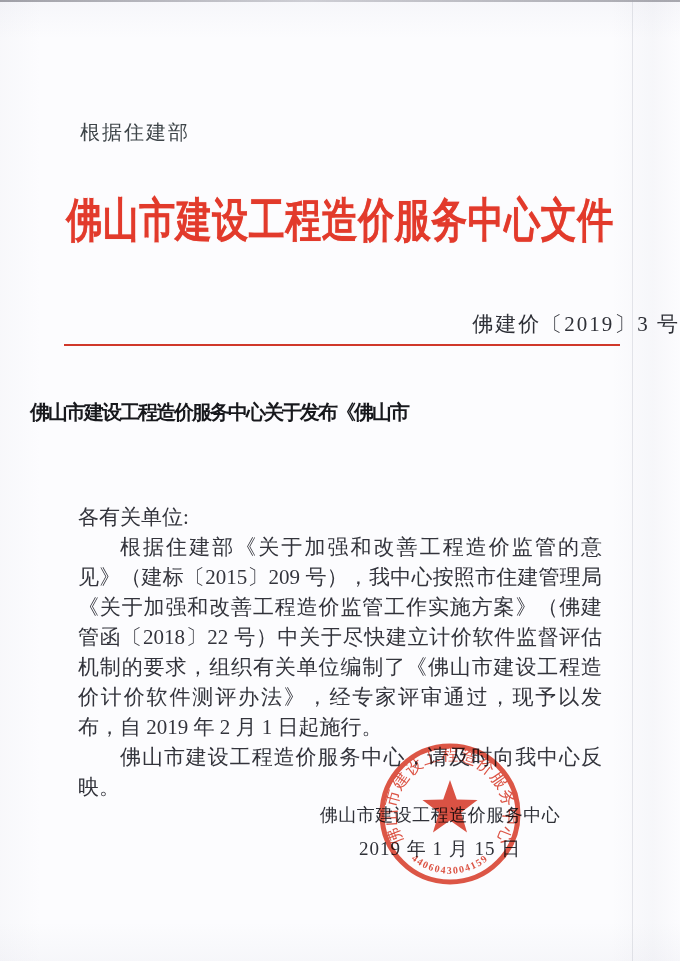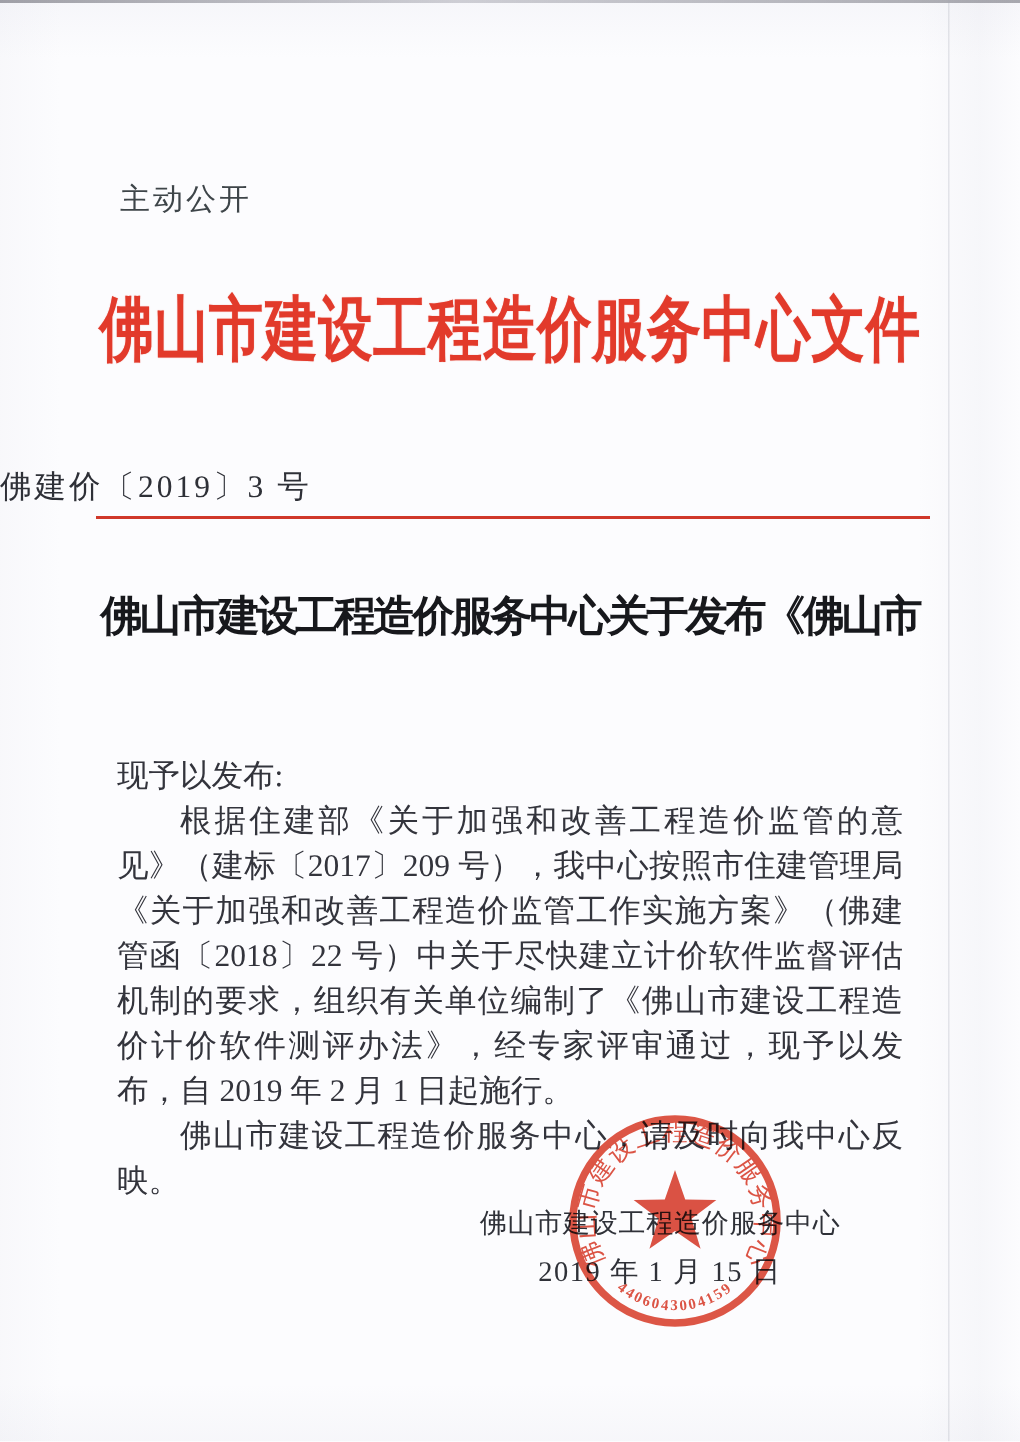--- a/index.html
+++ b/index.html
@@ -31,30 +31,30 @@
   .letterhead {
     position: absolute; left: 0; top: 194px; width: 680px; height: 52px;
     display: flex; align-items: center; justify-content: center;
     font-size: 36px; font-weight: bold; color: #e23a2b;
     letter-spacing: 0.5px; white-space: nowrap;
     transform: scaleY(1.3); transform-origin: center;
     text-shadow: 0 0 0.6px rgba(226,58,43,0.6);
   }
   .doc-number {
     position: absolute; left: 0; top: 310px; width: 680px;
-    text-align: left; font-size: 21px; color: #2e3037; letter-spacing: 2px;
+    text-align: right; font-size: 21px; color: #2e3037; letter-spacing: 2px;
   }
   .red-rule {
     position: absolute; left: 64px; top: 344px; width: 556px; height: 2px;
     background: #d0382a; border: none;
   }
   .doc-title {
     position: absolute; left: 30px; top: 386px; width: 620px;
-    text-align: center; font-weight: bold; color: #17181c;
-    font-size: 28px; line-height: 52px; white-space: nowrap;
+    font-weight: bold; color: #17181c;
+    font-size: 20px; line-height: 52px; white-space: nowrap;
   }
   .doc-title .t1 { display: block; letter-spacing: -2px; }
   .doc-title .t2 { display: block; letter-spacing: 0; }
   .body-block {
     position: absolute; left: 78px; top: 502px; width: 524px;
     font-size: 21px; line-height: 30px; color: #33343c;
     text-align: justify; text-justify: inter-ideograph;
   }
   .body-block .salutation { text-indent: 0; }
   .body-block p { text-indent: 2em; }
@@ -71,35 +71,35 @@
   .seal text { font-family: "Liberation Serif", "DejaVu Serif", serif; }
 </style>
 </head>
 <body>
 
 <div class="page">
 
   <div class="scan-top-edge"></div>
   <div class="scan-right-line"></div>
 
-  <div class="disclosure">主动公开</div>
+  <div class="disclosure">根据住建部</div>
 
   <div class="letterhead">佛山市建设工程造价服务中心文件</div>
 
   <div class="doc-number">佛建价〔2019〕3 号</div>
 
   <div class="red-rule"></div>
 
   <div class="doc-title">
     <span class="t1">佛山市建设工程造价服务中心关于发布《佛山市</span>
   </div>
 
   <div class="body-block">
-    <div class="salutation">现予以发布:</div>
-    <p>根据住建部《关于加强和改善工程造价监管的意见》（建标〔2017〕209 号），我中心按照市住建管理局《关于加强和改善工程造价监管工作实施方案》（佛建管函〔2018〕22 号）中关于尽快建立计价软件监督评估机制的要求，组织有关单位编制了《佛山市建设工程造价计价软件测评办法》，经专家评审通过，现予以发布，自 2019 年 2 月 1 日起施行。</p>
+    <div class="salutation">各有关单位:</div>
+    <p>根据住建部《关于加强和改善工程造价监管的意见》（建标〔2015〕209 号），我中心按照市住建管理局《关于加强和改善工程造价监管工作实施方案》（佛建管函〔2018〕22 号）中关于尽快建立计价软件监督评估机制的要求，组织有关单位编制了《佛山市建设工程造价计价软件测评办法》，经专家评审通过，现予以发布，自 2019 年 2 月 1 日起施行。</p>
     <p>佛山市建设工程造价服务中心，请及时向我中心反映。</p>
   </div>
 
   <div class="signature-block">
     <div class="sig-name">佛山市建设工程造价服务中心</div>
     <div class="sig-date">2019 年 1 月 15 日</div>
   </div>
 
   <svg class="seal" viewBox="0 0 150 150" xmlns="http://www.w3.org/2000/svg">
     <g transform="translate(75,75)">

